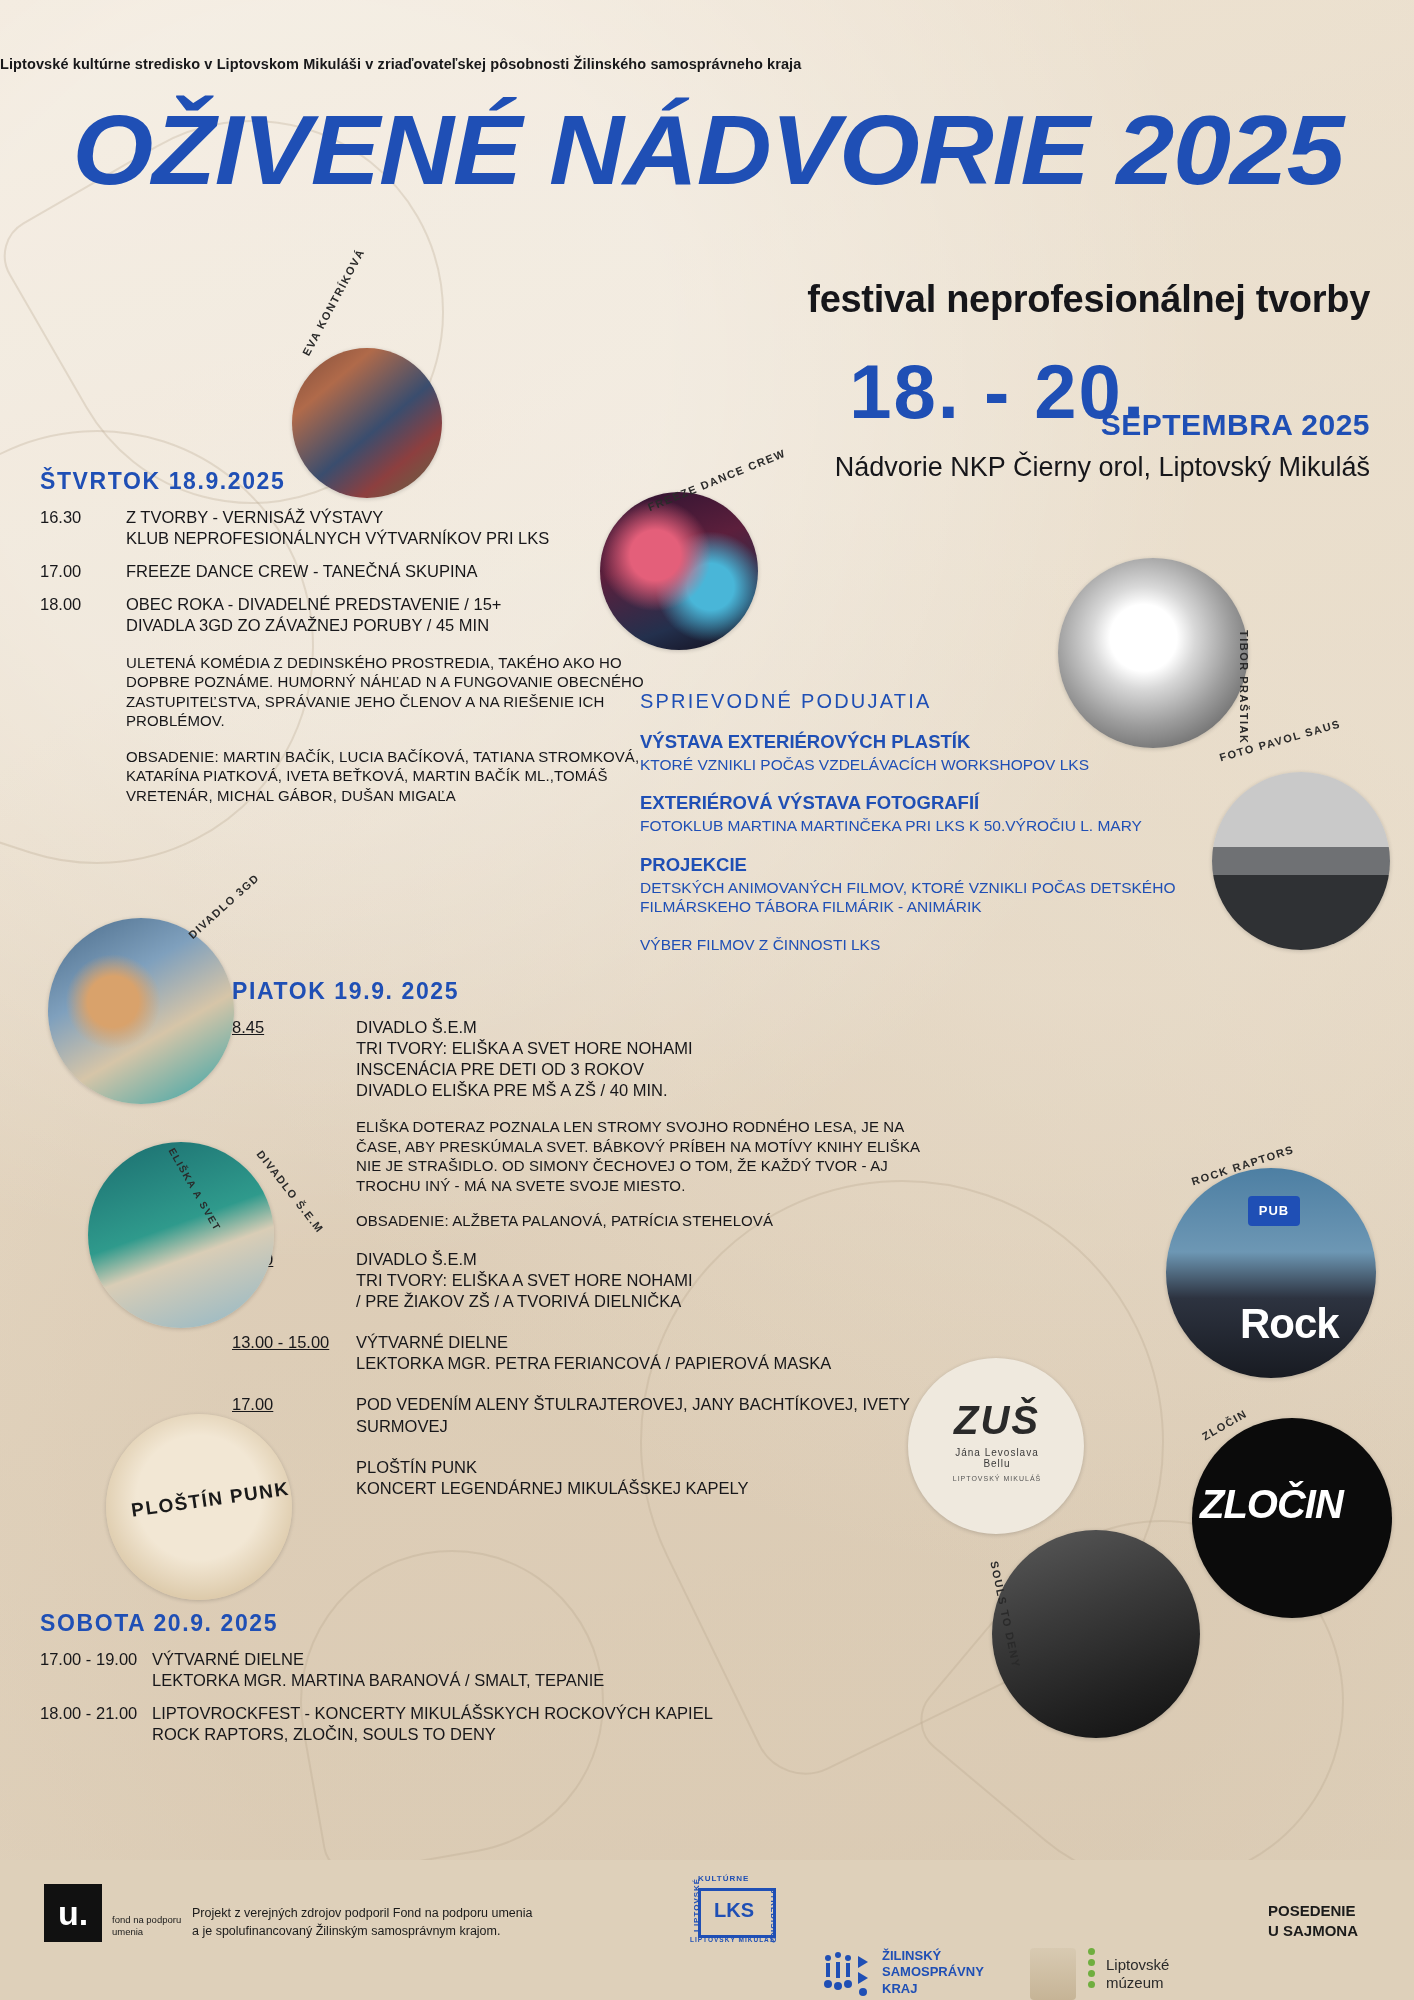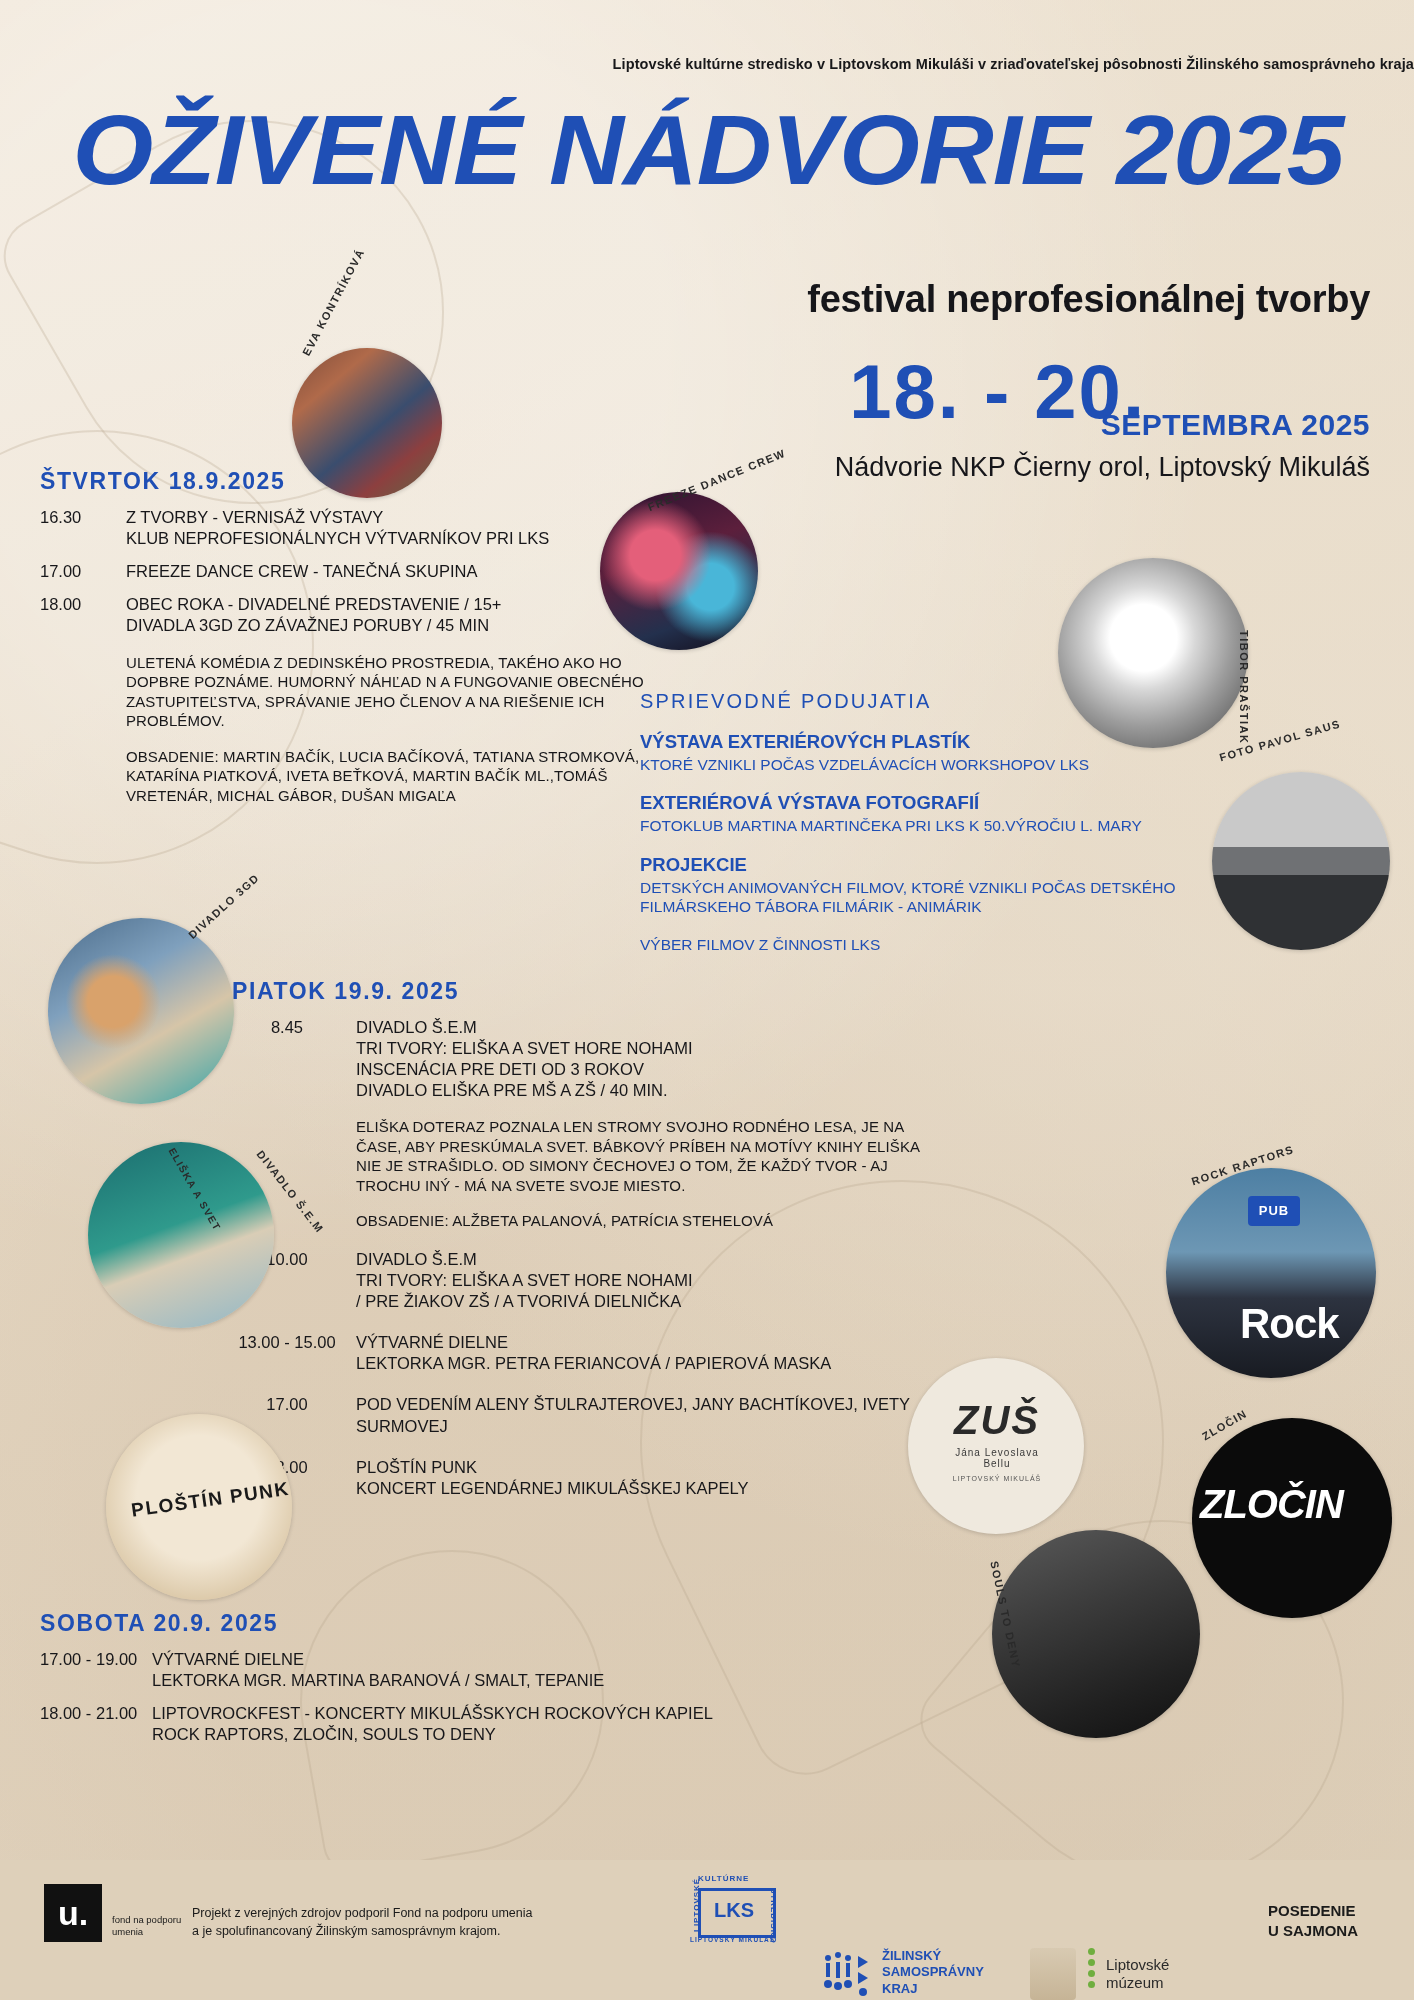--- a/index.html
+++ b/index.html
@@ -21,21 +21,21 @@
   }
   
   .deco{position:absolute;border:2px solid rgba(180,160,135,.28);border-radius:50% 50% 50% 10%;pointer-events:none;}
   .d1{width:430px;height:430px;left:-120px;top:430px;transform:rotate(18deg);}
   .d2{width:520px;height:520px;left:640px;top:1180px;transform:rotate(-26deg);}
   .d3{width:360px;height:360px;left:980px;top:1520px;transform:rotate(40deg);}
   .d4{width:300px;height:300px;left:300px;top:1550px;transform:rotate(-10deg);}
   .d5{width:380px;height:380px;left:60px;top:120px;transform:rotate(60deg);}
 
   .topline{
-    position:absolute;left:0;right:0;top:56px;text-align:right;
+    position:absolute;left:0;right:0;top:56px;text-align:left;
     font-size:14.5px;font-weight:bold;letter-spacing:.1px;color:#18181a;
   }
   .title{
     position:absolute;left:40px;top:104px;width:1336px;
     font-family:"Liberation Sans", sans-serif;
     font-weight:bold;font-style:italic;
     font-size:98px;line-height:.95;letter-spacing:-1px;
     color:#1f4fb5;
     text-align:center;
     transform:scaleX(1.06);
@@ -63,21 +63,21 @@
   .col-left{position:absolute;left:40px;top:468px;width:620px;}
   .row{display:flex;margin-top:12px;}
   .time{width:86px;flex:none;font-size:16.5px;color:#17171a;padding-top:1px;}
   .body{flex:1;font-size:16.5px;line-height:1.28;color:#17171a;}
   .b{font-weight:normal;}
   .para{font-size:15px;line-height:1.3;margin-top:16px;color:#17171a;letter-spacing:.1px;}
   .indent{margin-left:86px;}
 
   
   .col-fri{position:absolute;left:232px;top:978px;width:700px;}
-  .col-fri .time{width:110px;text-align:center;padding-right:14px;}
+  .col-fri .time{width:110px;text-align:left;padding-right:14px;text-decoration:underline;}
   .fri-title{margin-left:0;}
 
   .col-sat{position:absolute;left:40px;top:1610px;width:720px;}
   .col-sat .time{width:112px;}
 
   
   .col-right{position:absolute;left:640px;top:690px;width:560px;}
   .sp-head{font-size:20px;font-weight:normal;color:#1f4fb5;letter-spacing:2.2px;}
   .sp-item{margin-top:18px;}
   .sp-t{font-size:18.5px;font-weight:bold;color:#1f4fb5;}

